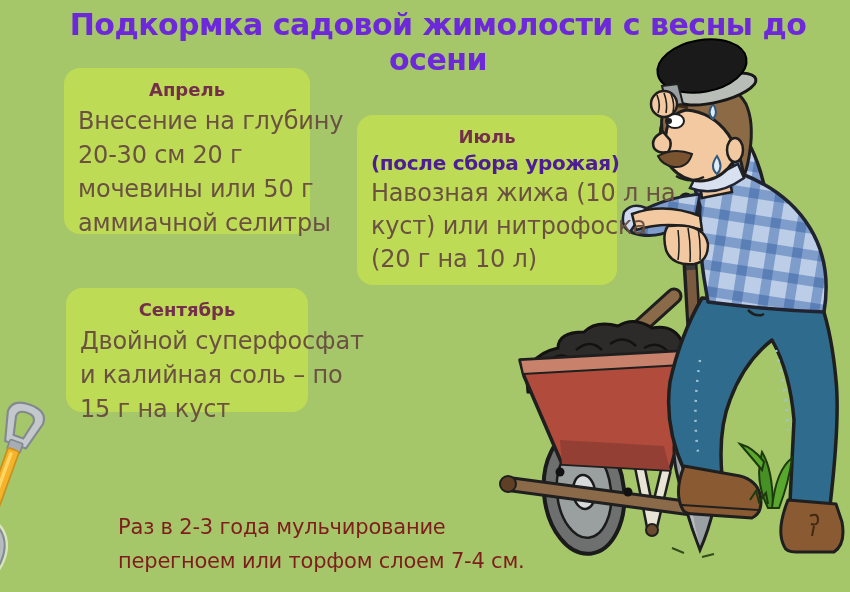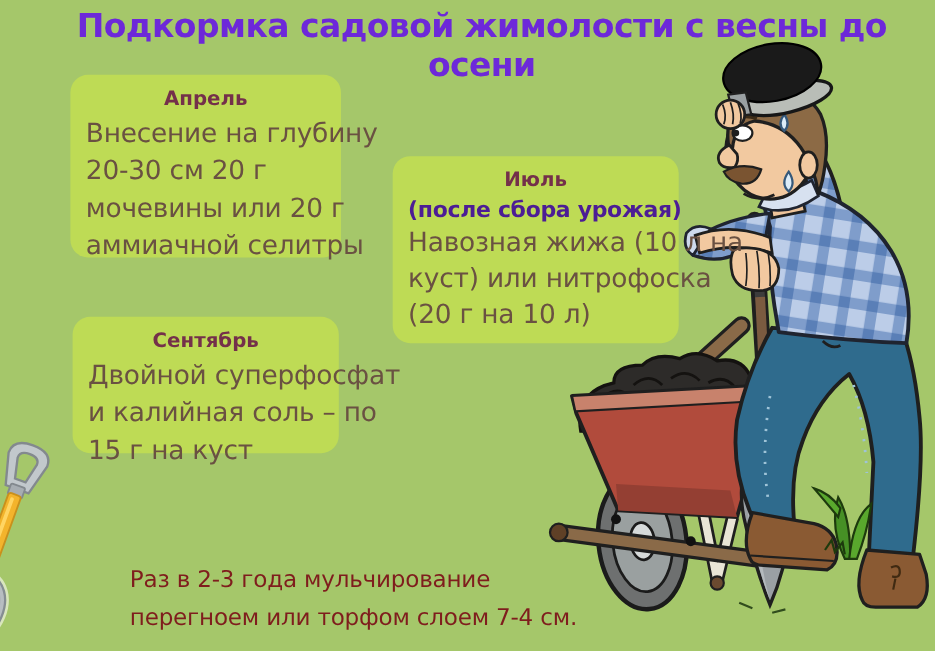--- a/index.html
+++ b/index.html
@@ -24,42 +24,42 @@
   }
   .card .subtitle {
     text-align:center; font-size:20px; font-weight:bold;
     color:#4c1d95; letter-spacing:-0.3px; margin-bottom:2px; white-space:nowrap;
   }
   .card .line {
     font-size:24px; color:#6a5142; line-height:34px;
     letter-spacing:-0.2px; white-space:nowrap;
   }
   .card-april { left:64px;  top:68px;  width:246px; height:166px; }
-  .card-july  { left:357px; top:142px; width:260px; height:170px; }
+  .card-july  { left:357px; top:115px; width:260px; height:170px; }
   .card-july .line { line-height:33px; }
   .card-sept  { left:66px;  top:288px; width:242px; height:124px; }
   .footer-note {
     position:absolute; left:118px; top:510px; z-index:2;
     font-size:21px; color:#7f1d1d; line-height:34px; letter-spacing:-0.2px;
     white-space:nowrap;
   }
   svg.illustration { position:absolute; left:0; top:0; z-index:1; }
 </style>
 </head>
 <body>
 
 <div class="stage">
 
   <div class="title">Подкормка садовой жимолости с весны до осени</div>
 
   <div class="card card-april">
     <div class="month">Апрель</div>
     <div class="line">Внесение на глубину</div>
     <div class="line">20-30 см 20 г</div>
-    <div class="line">мочевины или 20 г</div>
+    <div class="line">мочевины или 50 г</div>
     <div class="line">аммиачной селитры</div>
   </div>
 
   <div class="card card-july">
     <div class="month">Июль</div>
     <div class="subtitle">(после сбора урожая)</div>
     <div class="line">Навозная жижа (10 л на</div>
     <div class="line">куст) или нитрофоска</div>
     <div class="line">(20 г на 10 л)</div>
   </div>

